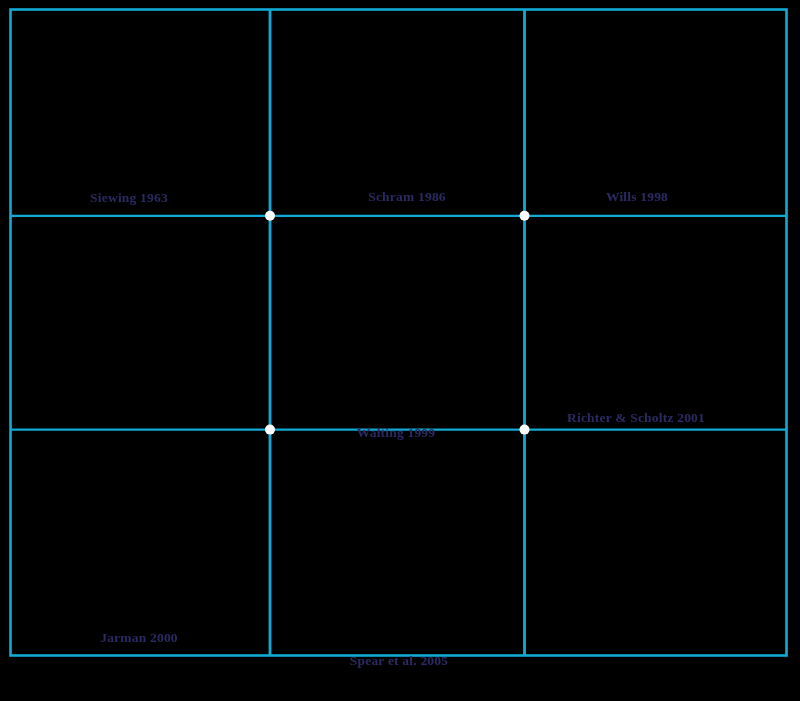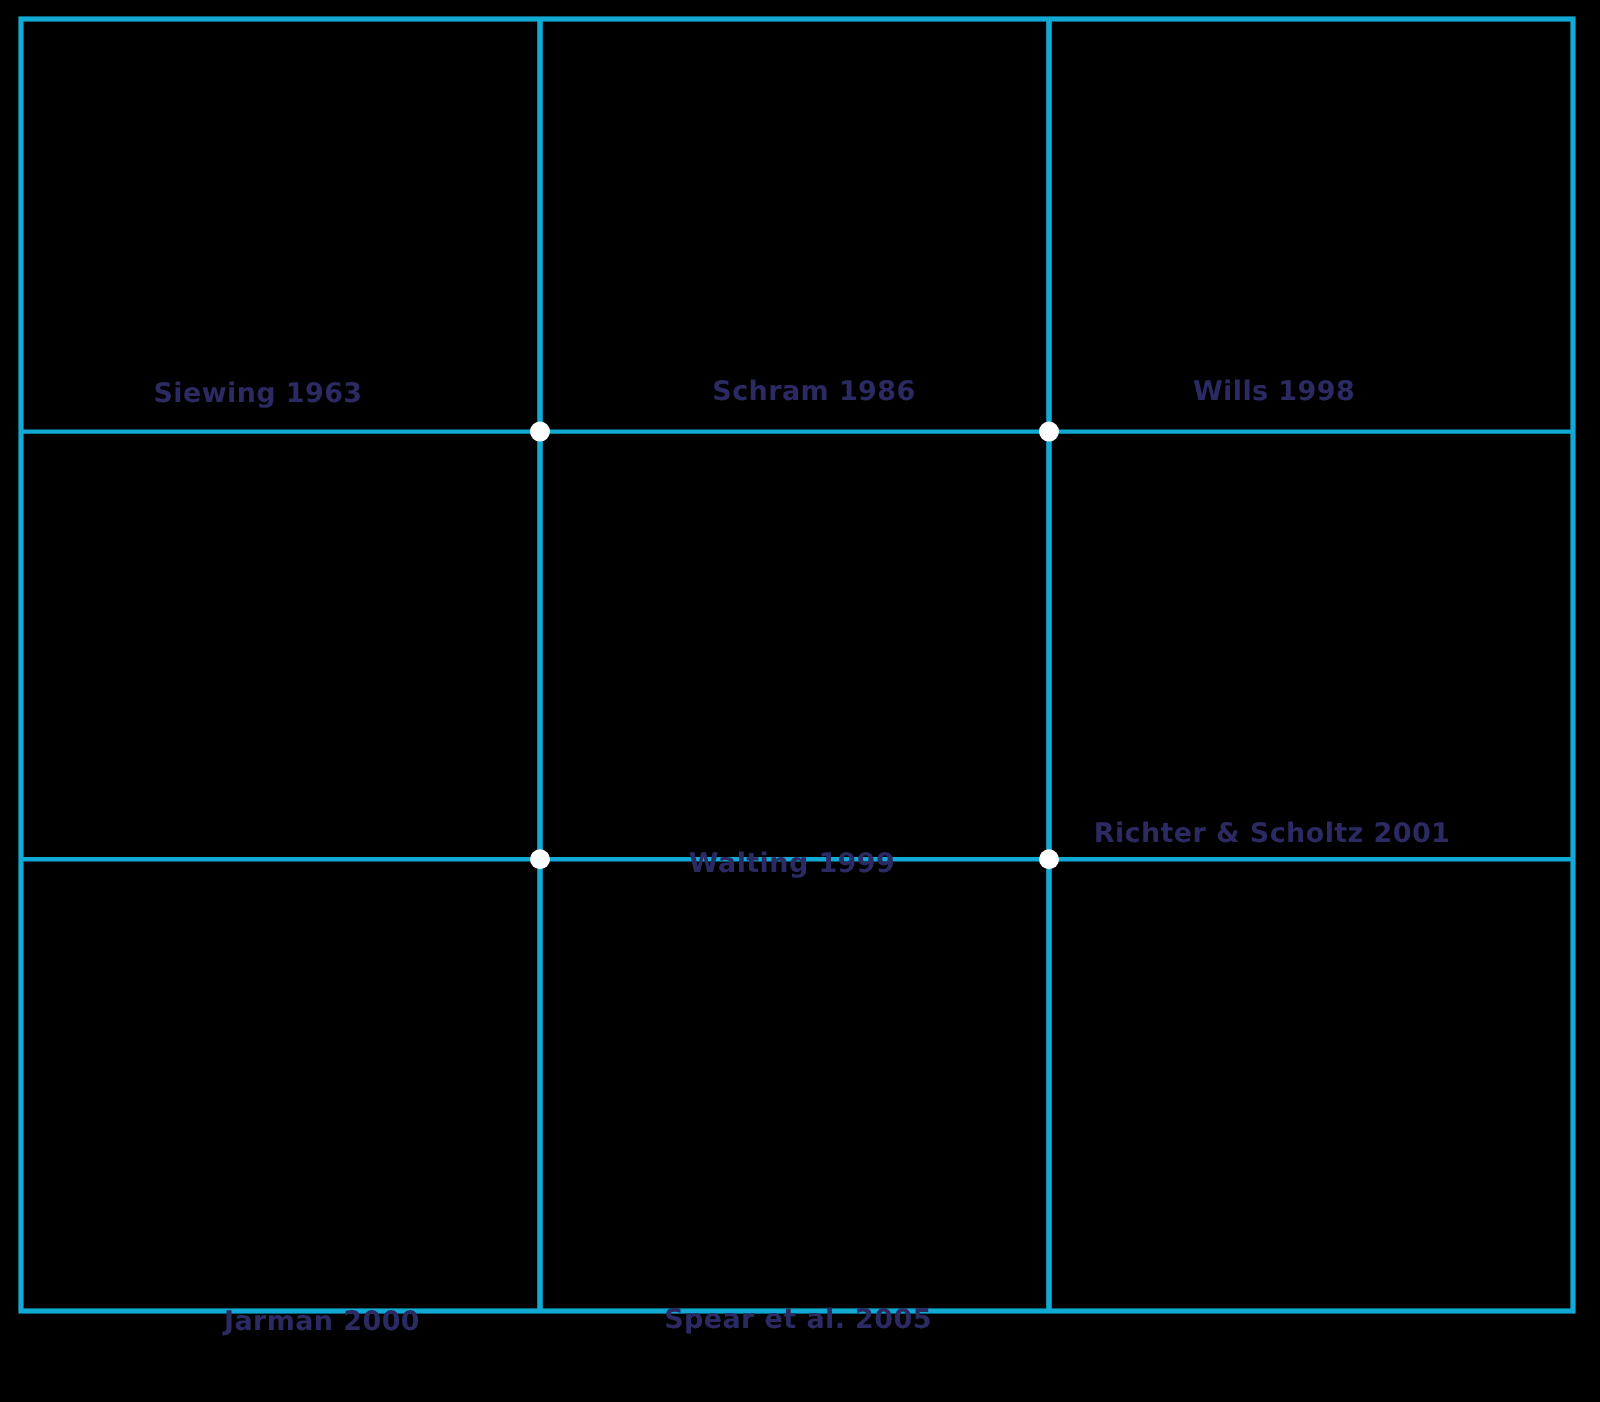--- a/index.html
+++ b/index.html
@@ -12,20 +12,21 @@
   body{
     width:800px;height:701px;
     background:var(--bg);
     font-family:"DejaVu Sans","Liberation Sans",sans-serif;
     overflow:hidden;
   }
   .figure{
     position:relative;
     width:732px;height:701px;
     background:var(--bg);
+    font-family:Liberation Serif, serif;
   }
   .grid-svg{
     position:absolute;left:0;top:0;
     width:800px;height:701px;
     display:block;
   }
   .grid-svg .frame{
     fill:none;stroke:var(--grid);stroke-width:2.6;
   }
   .grid-svg .divider-v{
@@ -69,16 +70,16 @@
     <circle class="node" cx="524.5" cy="429.6" r="5"></circle>
   </svg>
 
   <div class="panel-label" style="left:129px;top:190px;">Siewing 1963</div>
   <div class="panel-label" style="left:407px;top:189px;">Schram 1986</div>
   <div class="panel-label" style="left:637px;top:189px;">Wills 1998</div>
 
   <div class="panel-label" style="left:396px;top:425px;">Walting 1999</div>
   <div class="panel-label" style="left:636px;top:410px;">Richter &amp; Scholtz 2001</div>
 
-  <div class="panel-label" style="left:139px;top:654px;margin-left:22px;">Jarman 2000</div>
+  <div class="panel-label" style="left:139px;top:630px;">Jarman 2000</div>
   <div class="panel-label" style="left:399px;top:629px;margin-top:24px;">Spear et al. 2005</div>
 
 </div>
 
 </body></html>

